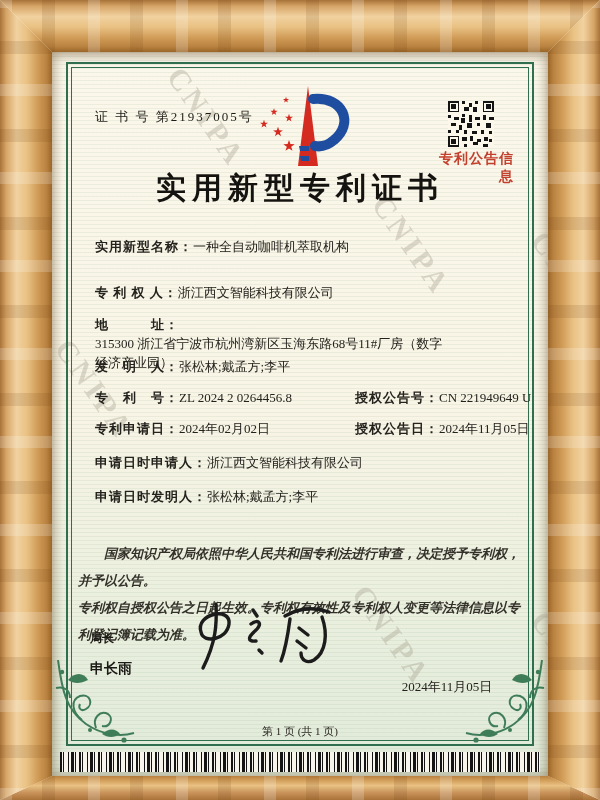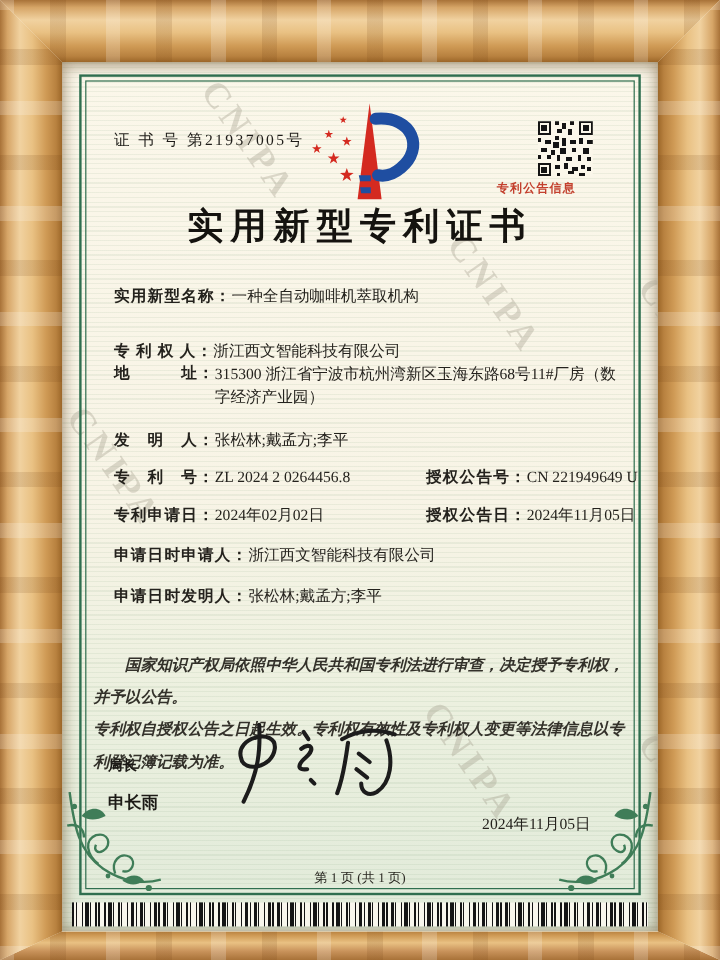--- a/index.html
+++ b/index.html
@@ -45,21 +45,21 @@
   .wm { position:absolute; font-family:"Liberation Serif",serif; font-weight:bold;
     font-size:30px; letter-spacing:4px; color:rgba(158,152,136,.34);
     transform:rotate(55deg); white-space:nowrap; }
 
   .abs { position:absolute; }
   .cert-no { left:43px; top:56px; font-size:13px; letter-spacing:2px; color:#1e1c18; }
 
   .title { left:0; top:116px; width:496px; text-align:center; font-size:30px;
     font-weight:bold; letter-spacing:6px; color:#15130f;border-radius:11px; }
 
-  .qr-caption { left:362px; top:98px; width:84px; text-align:left; font-size:10px;
+  .qr-caption { left:378px; top:98px; width:84px; text-align:right; font-size:14px;
     font-weight:bold; color:#c3402e; letter-spacing:1px; }
 
   .row { left:43px; font-size:13px; color:#24221d; white-space:nowrap; }
   .row .lbl { font-weight:bold; letter-spacing:1px; }
   .row-wrap { white-space:normal; display:flex; }
   .row-wrap .lbl { flex:0 0 auto; }
   .row-wrap .val { width:360px; line-height:19px; }
   .col2 { position:absolute; left:260px; top:0; white-space:nowrap; }
 
   .notice { left:26px; top:488px; width:444px; font-size:13px; line-height:27px;
@@ -174,21 +174,21 @@
   <div class="abs title">实用新型专利证书</div>
 
   <div class="abs row" style="top:232px;">
     <span class="lbl">专 利 权 人：</span><span class="val">浙江西文智能科技有限公司</span>
   </div>
 
   <div class="abs row" style="top:186px;">
     <span class="lbl">实用新型名称：</span><span class="val">一种全自动咖啡机萃取机构</span>
   </div>
 
-  <div class="abs row row-wrap" style="top:250px; width:430px;">
+  <div class="abs row row-wrap" style="top:264px; width:430px;flex-direction:column;">
     <span class="lbl">地　　　址：</span>
       <span class="val">315300 浙江省宁波市杭州湾新区玉海东路68号11#厂房（数字经济产业园）</span>
   </div>
 
   <div class="abs row" style="top:306px;">
     <span class="lbl">发　明　人：</span><span class="val">张松林;戴孟方;李平</span>
   </div>
 
   <div class="abs row" style="top:337px; width:440px;">
     <span><span class="lbl">专　利　号：</span><span class="val">ZL 2024 2 0264456.8</span></span>

